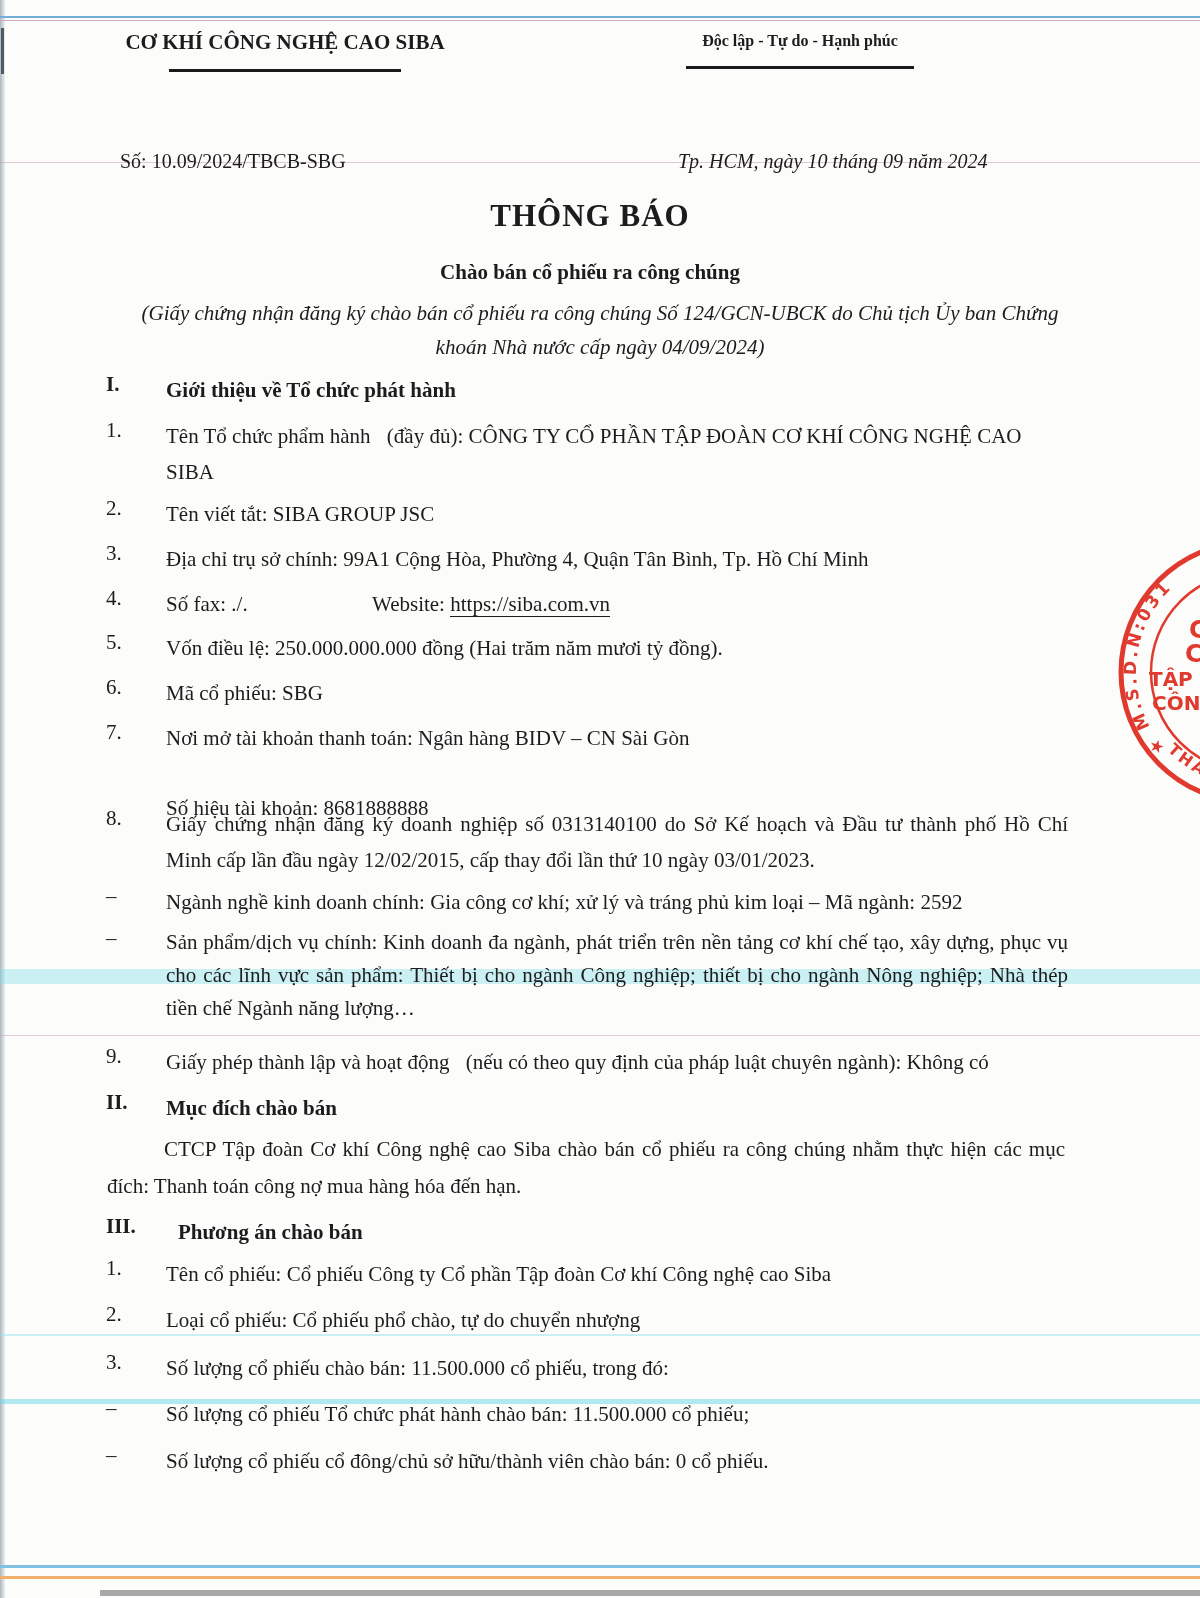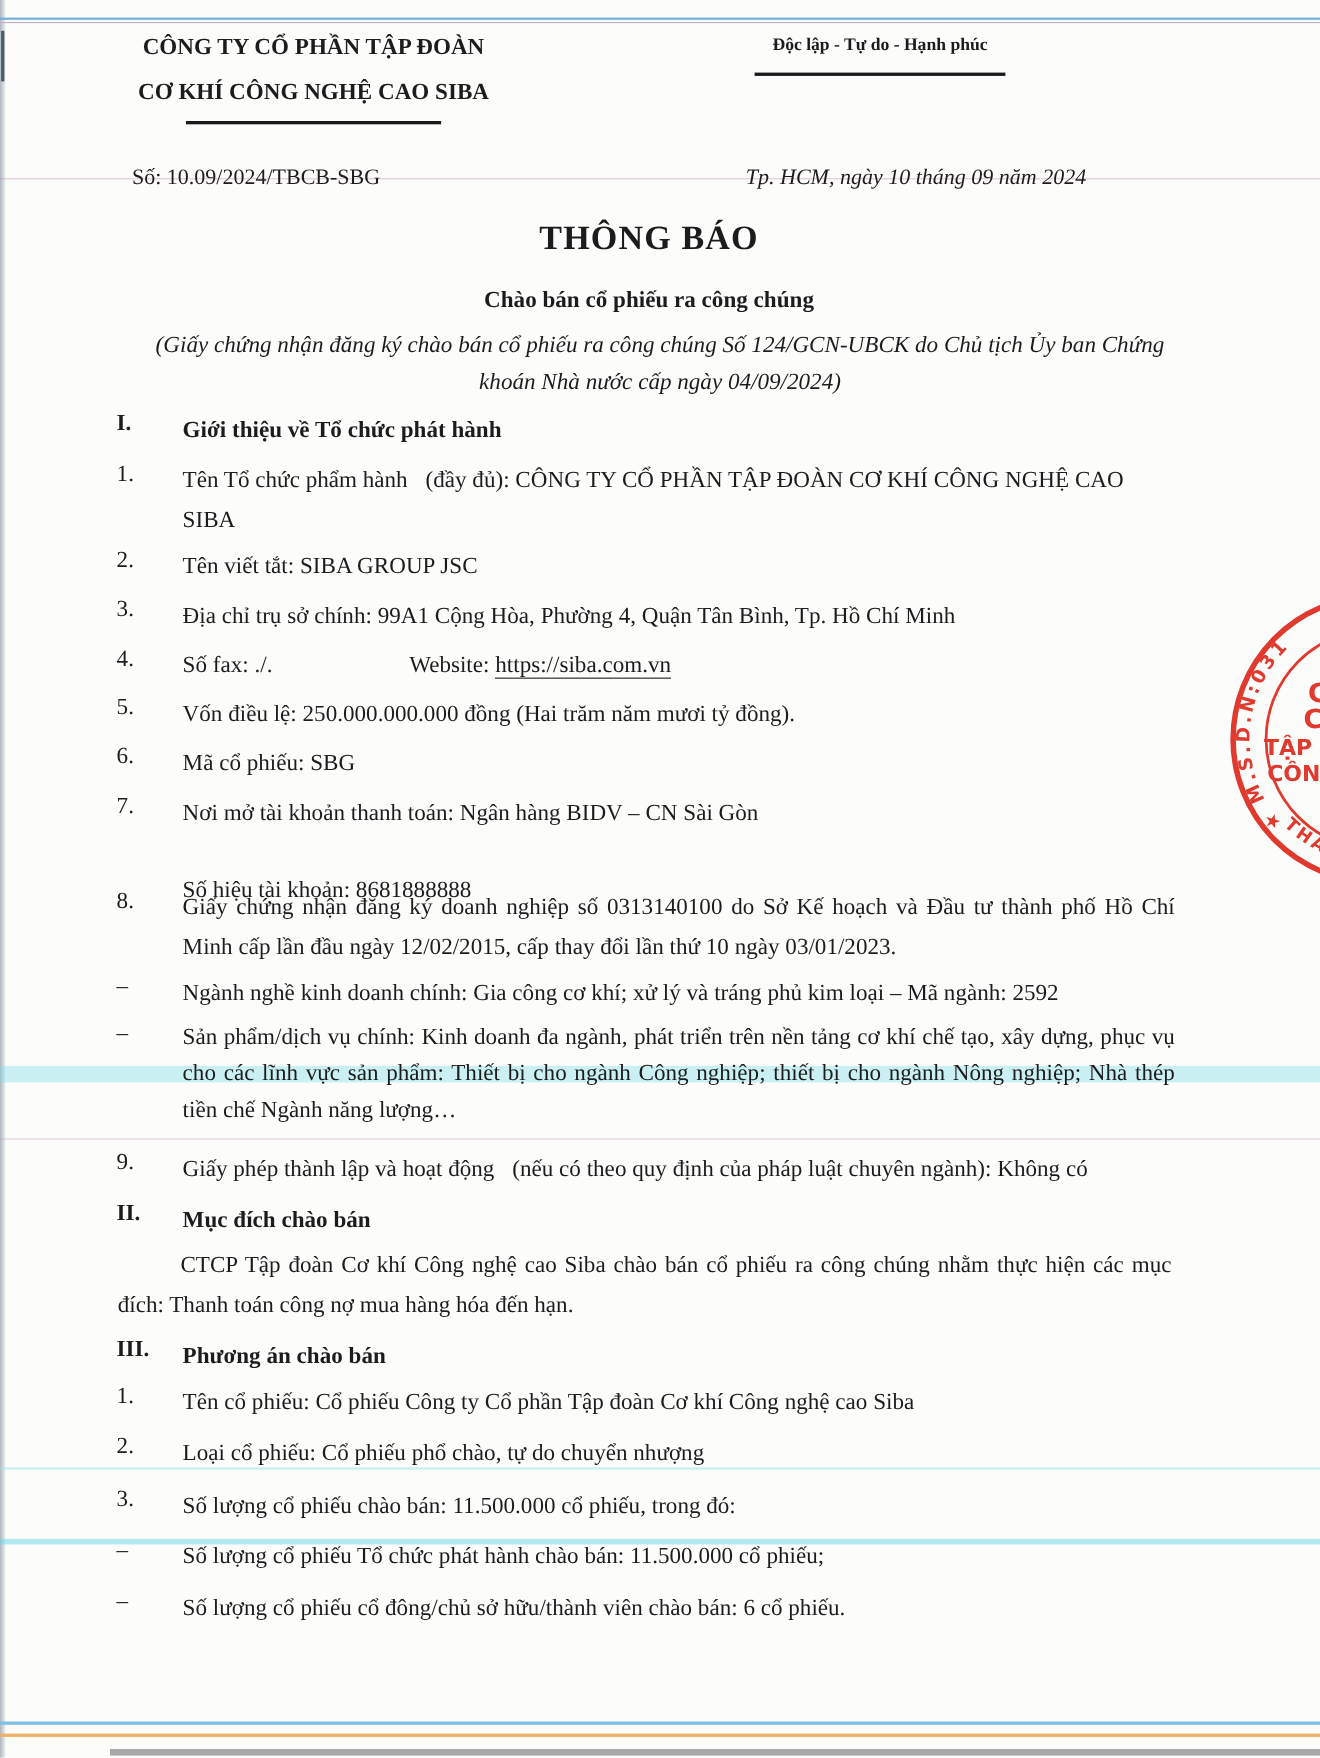--- a/index.html
+++ b/index.html
@@ -73,21 +73,20 @@
 <div class="abs ln ln-pink-1"></div>
 <div class="abs ln ln-cyan-band"></div>
 <div class="abs ln ln-pink-2"></div>
 <div class="abs ln ln-cyan-faint"></div>
 <div class="abs ln ln-cyan-2"></div>
 <div class="abs ln ln-blue-bot"></div>
 <div class="abs ln ln-orange-bot"></div>
 <div class="abs ln ln-gray-bot"></div>
 
 <div class="abs hdr-left">
-  <div>CÔNG TY CỔ PHẦN TẬP ĐOÀN</div>
   <div>CƠ KHÍ CÔNG NGHỆ CAO SIBA</div>
   <div class="rule"></div>
 </div>
 <div class="abs hdr-right">
   <div class="nat2">Độc lập - Tự do - Hạnh phúc</div>
   <div class="rule"></div>
 </div>
 <div class="abs doc-no">Số: 10.09/2024/TBCB-SBG</div>
 <div class="abs place-date">Tp. HCM, ngày 10 tháng 09 năm 2024</div>
 
@@ -160,21 +159,21 @@
   <div class="num">9.</div>
   <div class="txt"><span>Giấy phép thành lập và hoạt động </span><span class="it">(nếu có theo quy định của pháp luật chuyên ngành)</span><span>: Không có</span></div>
 </div>
 
 <div class="abs row head" style="top:1090px;">
   <div class="num">II.</div>
   <div class="txt">Mục đích chào bán</div>
 </div>
 <div class="abs para" style="top:1131px;">CTCP Tập đoàn Cơ khí Công nghệ cao Siba chào bán cổ phiếu ra công chúng nhằm thực hiện các mục đích: Thanh toán công nợ mua hàng hóa đến hạn.</div>
 
-<div class="abs row head" style="top:1214px;">
+<div class="abs row head" style="top:1214px;gap:12px;">
   <div class="num">III.</div>
   <div class="txt">Phương án chào bán</div>
 </div>
 
 <div class="abs row" style="top:1256px;">
   <div class="num">1.</div>
   <div class="txt">Tên cổ phiếu: Cổ phiếu Công ty Cổ phần Tập đoàn Cơ khí Công nghệ cao Siba</div>
 </div>
 
 <div class="abs row" style="top:1302px;">
@@ -187,21 +186,21 @@
   <div class="txt">Số lượng cổ phiếu chào bán: 11.500.000 cổ phiếu, trong đó:</div>
 </div>
 
 <div class="abs row" style="top:1396px;">
   <div class="num">–</div>
   <div class="txt">Số lượng cổ phiếu Tổ chức phát hành chào bán: 11.500.000 cổ phiếu;</div>
 </div>
 
 <div class="abs row" style="top:1443px;">
   <div class="num">–</div>
-  <div class="txt">Số lượng cổ phiếu cổ đông/chủ sở hữu/thành viên chào bán: 6 cổ phiếu.</div>
+  <div class="txt">Số lượng cổ phiếu cổ đông/chủ sở hữu/thành viên chào bán: 0 cổ phiếu.</div>
 </div>
 
 <svg class="abs stamp" viewBox="-140 -140 280 280">
   <defs>
     <path id="arcTop" d="M -85,77 A 115,115 0 1 1 85,77" fill="none"></path>
     <path id="arcBot" d="M -88,74 A 117,117 0 0 0 88,74" fill="none"></path>
   </defs>
   <circle r="130" fill="none" stroke="#e0392e" stroke-width="5"></circle>
   <circle r="100" fill="none" stroke="#e0392e" stroke-width="2.5"></circle>
   <text font-size="17" fill="#e0392e" letter-spacing="3"><textPath href="#arcTop">★ M.S.D.N:031</textPath></text>

